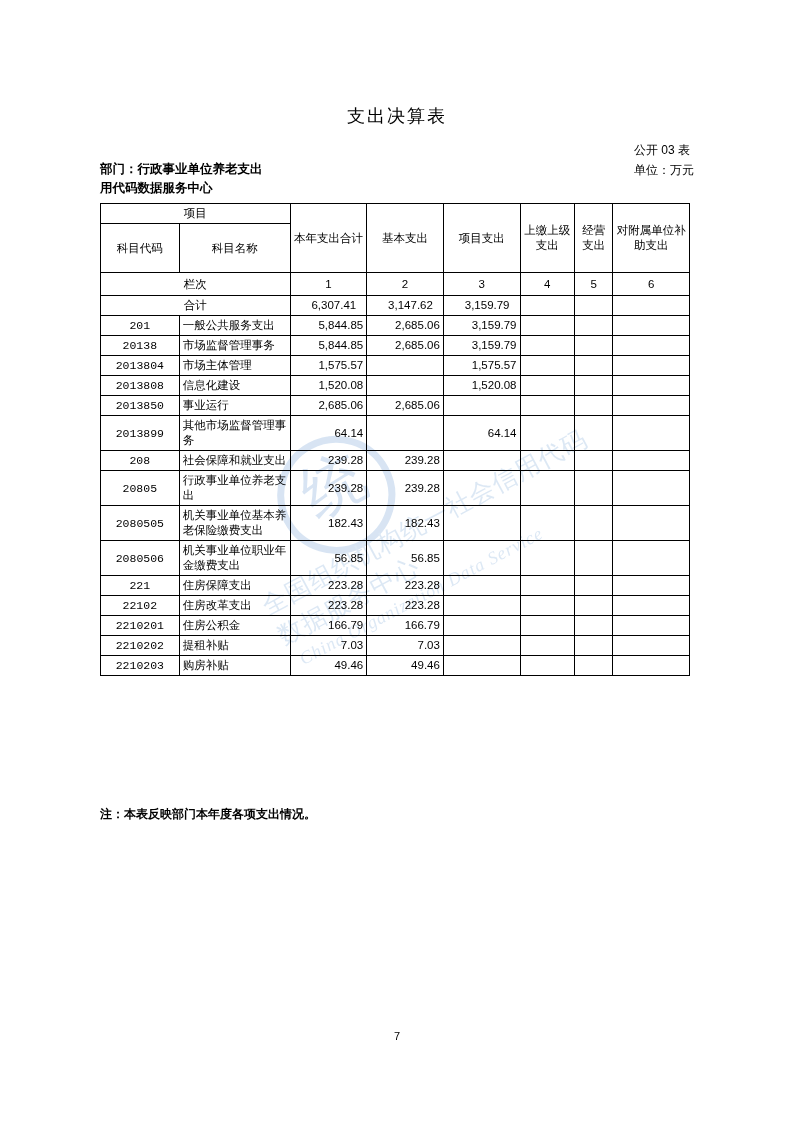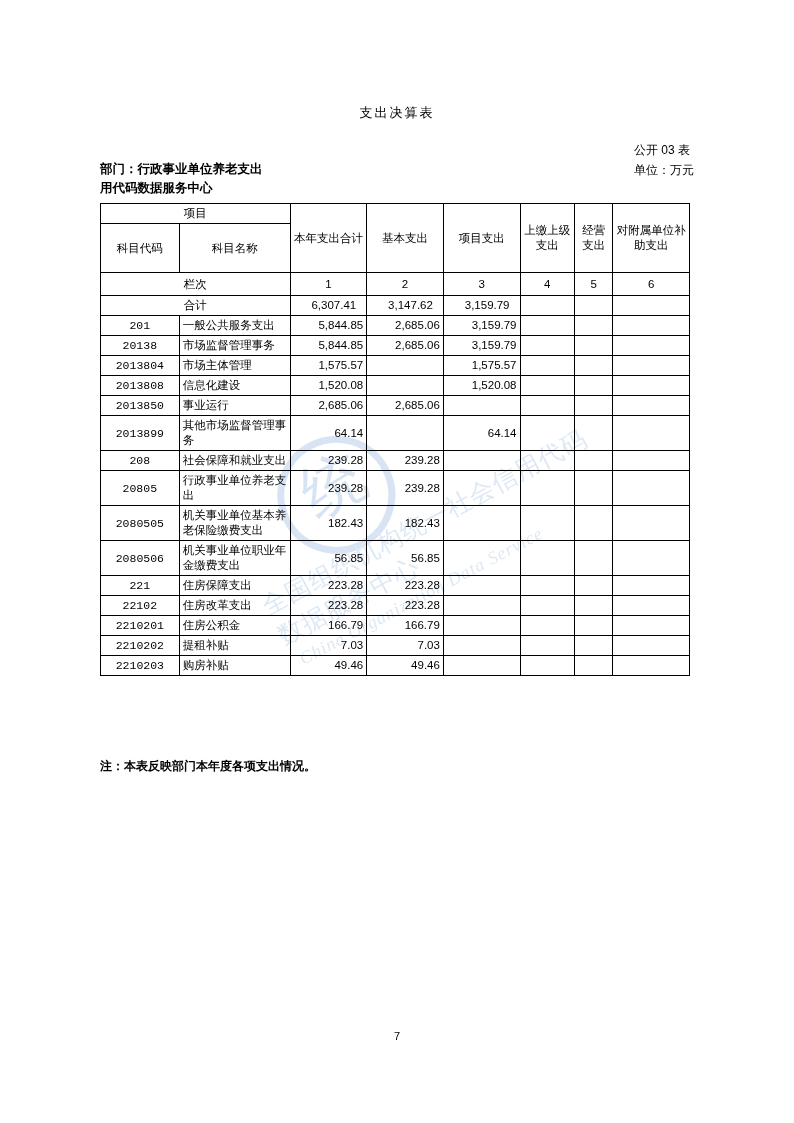--- a/index.html
+++ b/index.html
@@ -22,21 +22,21 @@
     height: 1123px;
   }
 
   
   .doc-title {
     position: absolute;
     top: 104px;
     left: 0;
     width: 794px;
     text-align: center;
-    font-size: 13px;
+    font-size: 18px;
     letter-spacing: 2px;
     font-family: "DejaVu Sans", sans-serif;
   }
 
   
   .meta-right {
     position: absolute;
     right: 100px;
     top: 140px;
     text-align: left;
@@ -92,21 +92,21 @@
   .name-i1 { padding-left: 10px; }
   .name-i2 { padding-left: 18px; margin-top: 48px; }
   .name-i3 { padding-left: 26px; }
   .name-i4 { padding-left: 30px; }
 
   .num { text-align: right; padding-right: 10px; margin-top: 13px; }
 
   .note {
     position: absolute;
     left: 100px;
-    top: 758px;
+    top: 806px;
     font-size: 12px;
     font-weight: bold;
   }
 
   .page-number {
     position: absolute;
     left: 0;
     width: 794px;
     top: 1030px;
     text-align: center;

